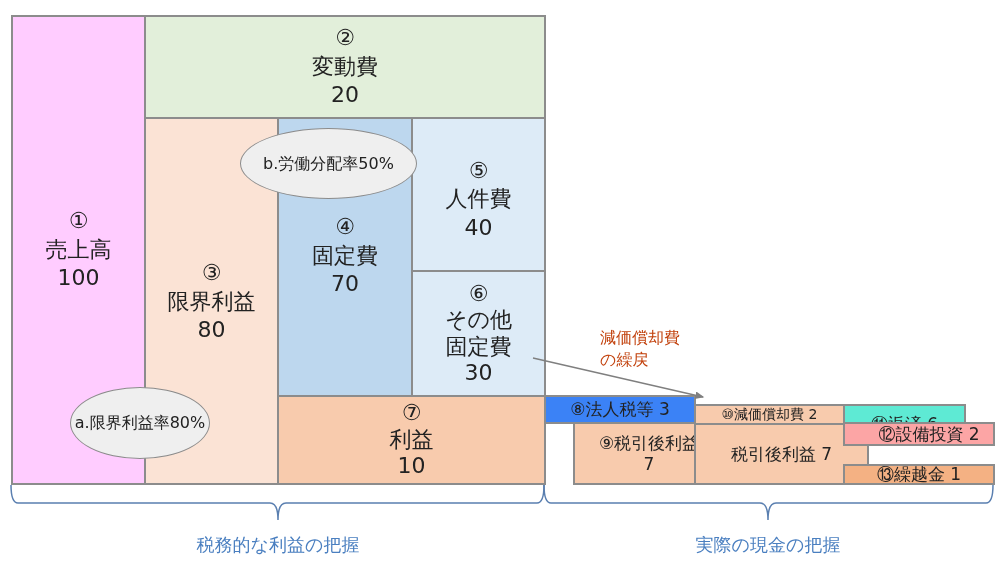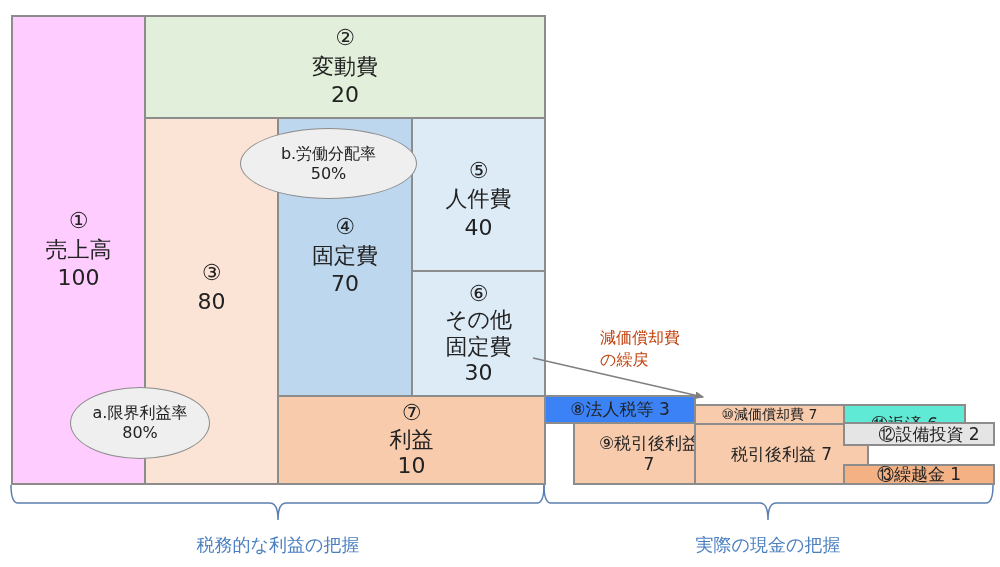--- a/index.html
+++ b/index.html
@@ -7,21 +7,21 @@
          font-family:"DejaVu Sans", "Liberation Sans", sans-serif; color:#222; }
   .box { position:absolute; box-sizing:border-box; border:2px solid #8c8c8c;
          display:flex; flex-direction:column; align-items:center; justify-content:center;
          text-align:center; line-height:1.3; }
   .big { font-size:22px; }
   .mid { font-size:17px; }
   .small { font-size:14px; }
   .line { display:block; white-space:nowrap; }
   .ellipse { position:absolute; box-sizing:border-box; border:1.5px solid #8c8c8c;
              background:#efefef; border-radius:50%;
-             display:flex; flex-direction:column; align-items:center; justify-content:center;
+             display:flex; flex-direction:row; align-items:center; justify-content:center;
              font-size:16px; line-height:1.25; text-align:center; }
   .note { position:absolute; font-size:16px; line-height:1.35; color:#c2410c; }
   .caption { position:absolute; font-size:18px; color:#4a7fc0; text-align:center; white-space:nowrap; }
   svg.overlay { position:absolute; left:0; top:0; }
 </style>
 </head>
 <body>
 
 <div class="box big" style="left:11px; top:15px; width:135px; height:470px; background:#ffccff;">
   <span class="line">①</span>
@@ -30,20 +30,21 @@
 </div>
 
 <div class="box big" style="left:144px; top:15px; width:402px; height:104px; background:#e2efda;">
   <span class="line">②</span>
   <span class="line">変動費</span>
   <span class="line">20</span>
 </div>
 
 <div class="box big" style="left:144px; top:117px; width:135px; height:368px; background:#fbe3d5; justify-content:flex-start; padding-top:140px;">
   <span class="line">③</span>
+  <span class="line">限界利益</span>
   <span class="line">80</span>
 </div>
 
 <div class="box big" style="left:277px; top:117px; width:136px; height:280px; background:#bdd7ee; justify-content:flex-start; padding-top:94px;">
   <span class="line">④</span>
   <span class="line">固定費</span>
   <span class="line">70</span>
 </div>
 
 <div class="box big" style="left:411px; top:117px; width:135px; height:155px; background:#ddebf7; padding-top:10px;">
@@ -68,32 +69,32 @@
 <div class="box mid" style="left:544px; top:395px; width:152px; height:29px; background:#3b82f6;">
   <span class="line">⑧法人税等 3</span>
 </div>
 
 <div class="box mid" style="left:544px; top:422px; width:152px; height:63px; background:#f8cbad; line-height:1.2;margin-left:29px;">
   <span class="line">⑨税引後利益</span>
   <span class="line">7</span>
 </div>
 
 <div class="box small" style="left:694px; top:404px; width:151px; height:21px; background:#f8cbad;">
-  <span class="line">⑩減価償却費 7</span>
+  <span class="line">⑩減価償却費 2</span>
 </div>
 
 <div class="box mid" style="left:694px; top:423px; width:175px; height:62px; background:#f8cbad;">
   <span class="line">税引後利益 7</span>
 </div>
 
 <div class="box mid" style="left:843px; top:404px; width:123px; height:40px; background:#5eead4;">
   <span class="line">⑪返済 6</span>
 </div>
 
-<div class="box mid" style="left:843px; top:422px; width:152px; height:24px; background:#e5e5e5;padding-left:20px;">
+<div class="box mid" style="left:843px; top:422px; width:152px; height:24px; background:#fca5a5;padding-left:20px;">
   <span class="line">⑫設備投資 2</span>
 </div>
 
 <div class="box mid" style="left:843px; top:464px; width:152px; height:21px; background:#f4b183;">
   <span class="line">⑬繰越金 1</span>
 </div>
 
 <div class="ellipse" style="left:240px; top:128px; width:177px; height:71px;">
   <span class="line">b.労働分配率</span>
   <span class="line">50%</span>

